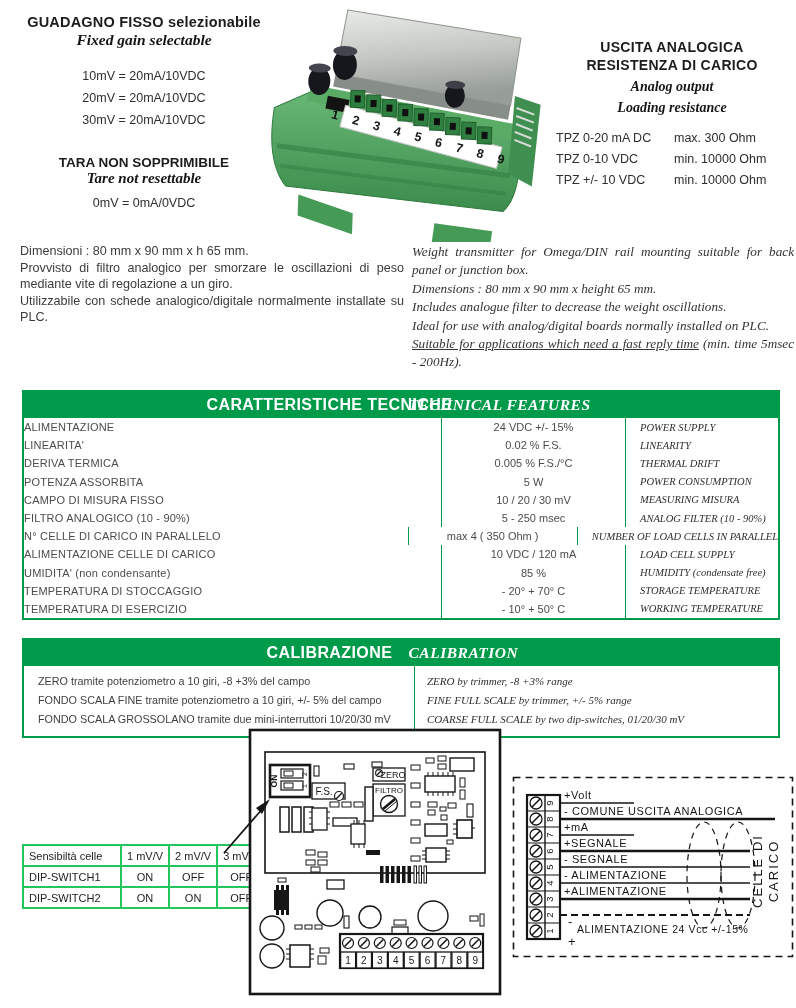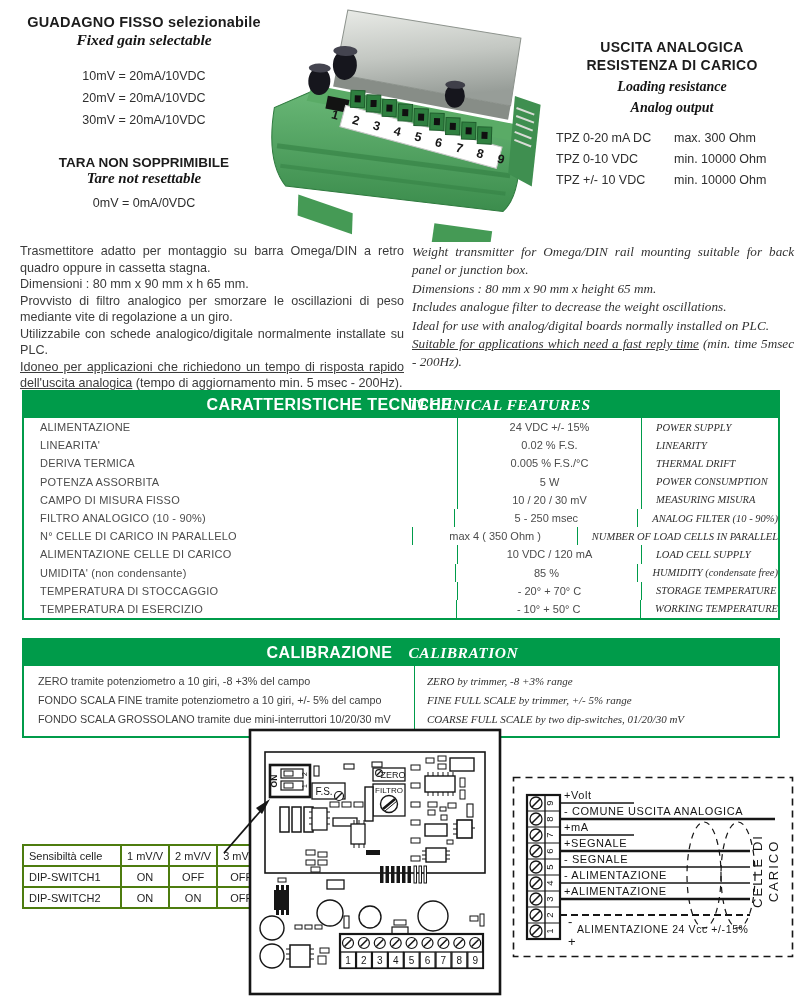--- a/index.html
+++ b/index.html
@@ -39,35 +39,35 @@
   .gtable { position:absolute; left:22px; width:754px; border:2px solid #009B4A; background:#fff; }
   .tech-table { top:390px; }
   .cal-table  { top:638px; }
   .bar { position:relative; height:26px; background:#009B4A; }
   .bar-it { position:absolute; left:0; top:0; width:81%; height:26px; line-height:26px; text-align:center;
             color:#fff; font-size:16px; font-weight:bold; letter-spacing:.4px; }
   .bar-en { position:absolute; left:51%; top:0; width:49%; height:26px; line-height:26px; text-align:left;
             color:#fff; font-family:"Liberation Serif",serif; font-style:italic; font-weight:bold;
             font-size:15.5px; letter-spacing:.5px; }
   .tt-row { display:flex; height:18.2px; align-items:center; }
-  .c-it  { width:417px; padding-left:16px; font-size:11px; color:#4c4c4c; letter-spacing:.2px; }
+  .c-it  { width:417px; padding-left:0; font-size:11px; color:#4c4c4c; letter-spacing:.2px; }
   .c-val { width:183px; border-left:1.5px solid #009B4A; border-right:1.5px solid #009B4A;
            text-align:center; font-size:11px; color:#4c4c4c; height:18.2px; line-height:18.2px; }
   .c-en  { flex:1; padding-left:14px; font-family:"Liberation Serif",serif; font-style:italic;
            font-size:10.5px; color:#2f2f2f; white-space:nowrap; }
   .cal-body { display:flex; }
   .cal-it { width:376px; padding:6px 0 7px 14px; font-size:10.8px; color:#3f3f3f; line-height:19px; }
   .cal-it div, .cal-en div { white-space:nowrap; }
   .cal-en { flex:1; border-left:1.5px solid #009B4A; padding:6px 0 7px 12px;
             font-family:"Liberation Serif",serif; font-style:italic; font-size:11px; color:#2f2f2f; line-height:19px; }
 
   
   .bottom { position:absolute; left:0; top:726px; width:796px; height:282px; }
   .dip-table { position:absolute; left:22px; top:118px; border-collapse:collapse; font-size:11px; color:#1d1d1d; }
-  .dip-table th, .dip-table td { border:2px solid #4d7c0f; height:17px; padding:1px 5px; font-weight:normal; text-align:center; }
+  .dip-table th, .dip-table td { border:2px solid #22c55e; height:17px; padding:1px 5px; font-weight:normal; text-align:center; }
   .dip-table .dt-name { text-align:left; width:86px; }
   .pcb-wrap    { position:absolute; left:248px; top:2px; }
   .wiring-wrap { position:absolute; left:512px; top:50px; }
   .arrow-overlay { position:absolute; left:0; top:0; width:796px; height:282px; pointer-events:none; }
 
   
   svg text { font-family:"Liberation Sans", sans-serif; fill:#161616; }
   .ln  { fill:#fff; stroke:#161616; }
   .nf  { fill:none; stroke:#161616; }
   .blk { fill:#161616; stroke:none; }
@@ -149,45 +149,43 @@
           <rect x="222" y="124" width="14" height="17" fill="#2f8040" stroke="#1f5e2d"></rect>
             <rect x="226" y="129" width="6" height="7" fill="#101010"></rect>
         </g>
       </g>
     </svg>
   </div>
 
   <div class="output-block">
     <div class="out-title">USCITA ANALOGICA</div>
     <div class="out-title">RESISTENZA DI CARICO</div>
+    <div class="out-sub serif-i">Analog output</div>
     <div class="out-sub serif-i">Loading resistance</div>
-    <div class="out-sub serif-i">Analog output</div>
     <div class="out-rows">
       <div class="out-row">
         <span class="out-model">TPZ  0-20 mA DC</span>
         <span>max. 300 Ohm</span>
       </div>
       <div class="out-row">
         <span class="out-model">TPZ  0-10 VDC</span>
         <span>min. 10000 Ohm</span>
       </div>
       <div class="out-row">
         <span class="out-model">TPZ  +/- 10 VDC</span>
         <span>min. 10000 Ohm</span>
       </div>
     </div>
   </div>
 
   <div class="description">
     <div class="desc-it">
-      <p>Trasmettitore adatto per montaggio su barra Omega/DIN a retro quadro oppure in cassetta stagna.</p>
       <p>Dimensioni : 80 mm x 90 mm x h 65 mm.</p>
       <p>Provvisto di filtro analogico per smorzare le oscillazioni di peso mediante vite di regolazione a un giro.</p>
       <p>Utilizzabile con schede analogico/digitale normalmente installate su PLC.</p>
-      <p><span class="u">Idoneo per applicazioni che richiedono un tempo di risposta rapido dell'uscita analogica</span><span> (tempo di aggiornamento min. 5 msec - 200Hz).</span></p>
     </div>
     <div class="desc-en">
       <p>Weight transmitter for Omega/DIN rail mounting suitable for back panel or junction box.</p>
       <p>Dimensions : 80 mm x 90 mm x height 65 mm.</p>
       <p>Includes analogue filter to decrease the weight oscillations.</p>
       <p>Ideal for use with analog/digital boards normally installed on PLC.</p>
       <p><span class="u">Suitable for applications which need a fast reply time</span><span> (min. time 5msec - 200Hz).</span></p>
     </div>
   </div>
 

